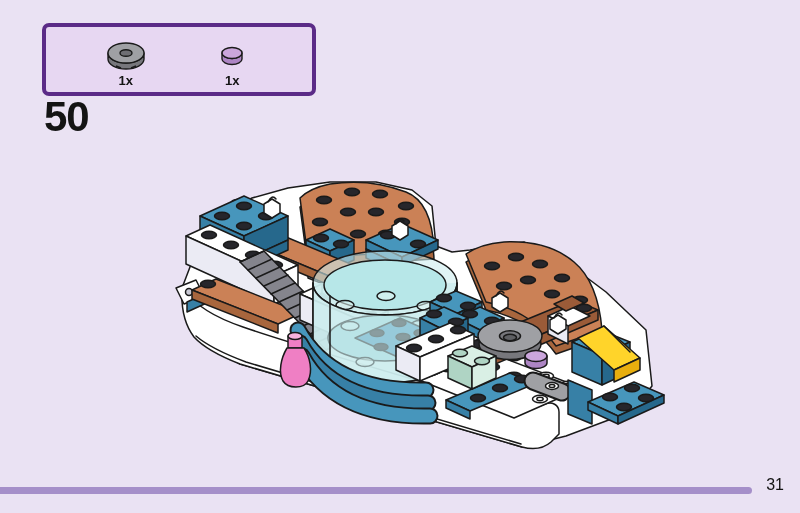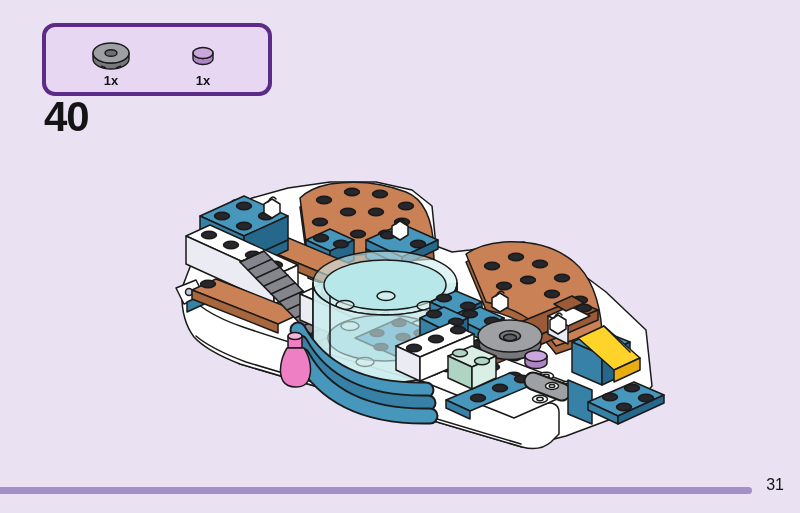--- a/index.html
+++ b/index.html
@@ -2,23 +2,23 @@
 <html style="--background: #EAE2F3; --panel-fill: #E7D7F2; --panel-border: #5B2B87; --ink: #141414; --footer-line: #A58FC9; --outline: #1A1A1A; --white: #FFFFFF; --white-shade: #EBEBF4; --tan-top: #CB8156; --tan-dark: #A8663D; --brown: #9B5B38; --teal-top: #4796BC; --teal-front: #3780A6; --teal-dark: #26688C; --mint: #D9EFE5; --mint-dark: #AFD4C4; --yellow: #FFD42A; --yellow-light: #FFE45C; --yellow-dark: #E8AE0E; --pink: #EF7FC4; --pink-light: #F7B2DE; --gray: #9FA0A4; --gray-dark: #77777C; --lavender: #CBA6DC; --lavender-dark: #AD85C4; --trans-blue: #CDEDEF; --trans-inner: #B7E7E8; --trans-floor: #9ED8DB; --grille-base: #85858D; --grille-stripe: #3A3A40; --stud: #26262B;"><head>
 <meta charset="utf-8">
 <style>
   html,body{margin:0;padding:0;}
   .page{
     position:relative; width:800px; height:513px; overflow:hidden;
     background:var(--background); font-family:"Liberation Sans", sans-serif;
   }
   
   .parts-panel{
-    position:absolute; left:42px; top:23px; width:230px; height:73px;
+    position:absolute; left:42px; top:23px; width:274px; height:73px;
     background:var(--panel-fill); border:4px solid var(--panel-border);
-    border-radius:13px; box-sizing:border-box;
+    border-radius:7px; box-sizing:border-box;
     display:flex; align-items:center; justify-content:space-evenly;
   }
   .part{display:flex; flex-direction:column; align-items:center; gap:1px;}
   .part-label{font-size:13px; font-weight:bold; color:var(--ink); line-height:1;}
   
   .step-number{
     position:absolute; left:44px; top:93px; font-size:42px; font-weight:800;
     color:var(--ink); letter-spacing:-1px;
   }
   
@@ -77,21 +77,21 @@
       <svg width="54" height="40" viewBox="0 0 54 40">
         <g stroke="#1A1A1A" stroke-width="1.4" stroke-linejoin="round">
           <path d="M17,20 A10,5.5 0 0 0 37,20 L37,26 A10,5.5 0 0 1 17,26 Z" fill="#AD85C4"></path>
           <ellipse cx="27" cy="20" rx="10" ry="5.5" fill="#CBA6DC"></ellipse>
         </g>
       </svg>
       <span class="part-label">1x</span>
     </div>
   </div>
 
-  <div class="step-number">40</div>
+  <div class="step-number">50</div>
 
   <svg id="model" width="800" height="513" viewBox="0 0 800 513">
     <defs>
       <g id="clipdef">
         <path class="c-white" d="M0,8 L8,3 L16,8 L16,17 L8,22 L0,17 Z"></path>
         <path fill="none" stroke="#1A1A1A" stroke-width="2.6" d="M4,6 q4,-8 8,-3"></path>
       </g>
     </defs>
 
     <g>

